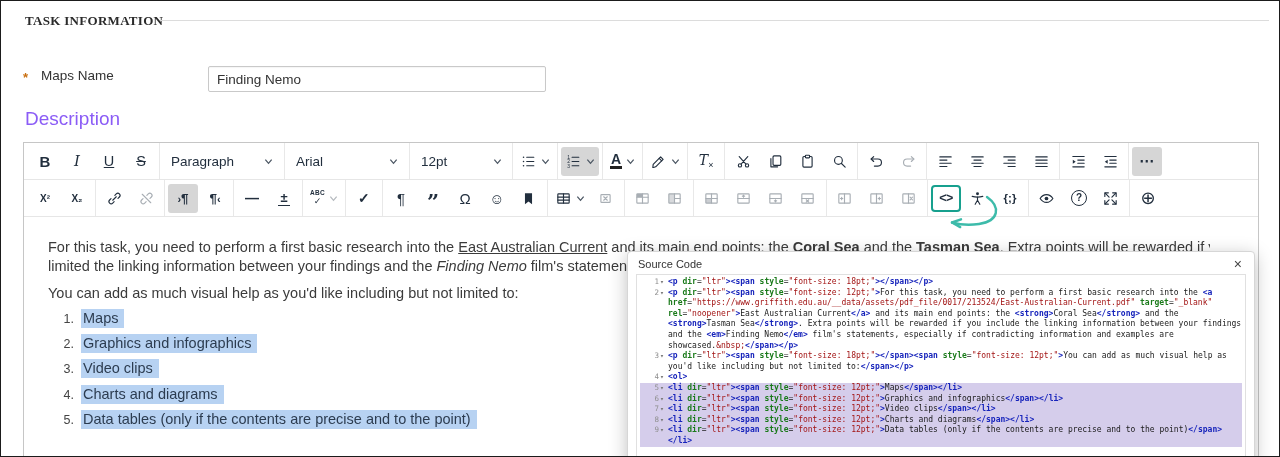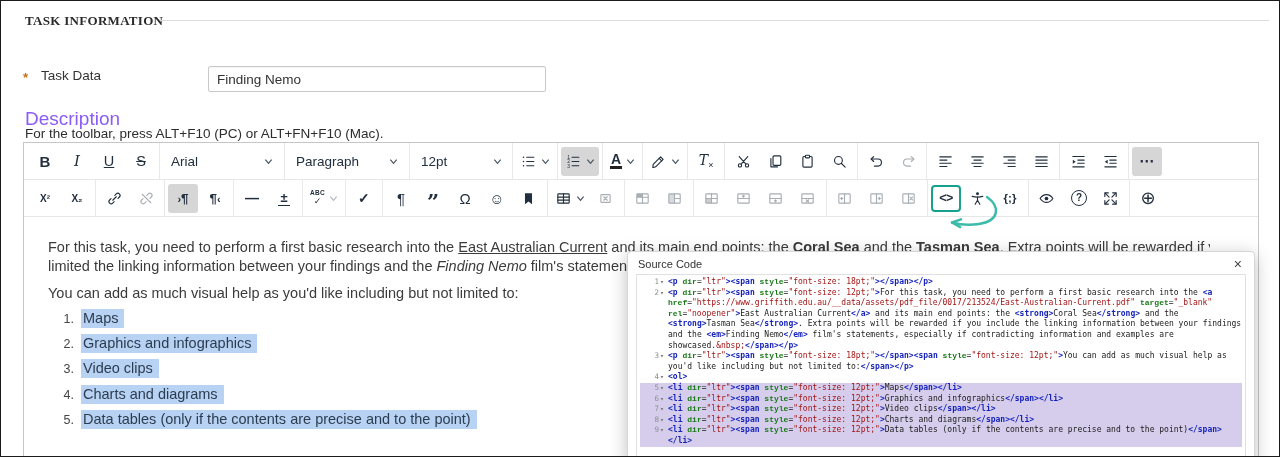--- a/index.html
+++ b/index.html
@@ -67,68 +67,67 @@
   .dlg-title{font-size:11px;color:#333;}
   .dlg-x{font-size:14px;color:#444;line-height:12px;padding:0 2px;background:none;border:0;font-family:inherit;}
   .dlg-body{flex:1;margin:0 8px 8px;border:1px solid #e0e0e0;overflow:hidden;padding:2px 3px;
             font-family:"DejaVu Sans Mono",monospace;font-size:8px;line-height:10.6px;color:#1a1a1a;}
   .cl{display:flex;}
   .cl.sel{background:#d5cdeb;}
   .ln{flex:0 0 24px;text-align:right;color:#8f8f8f;font-size:7.5px;user-select:none;white-space:nowrap;}
   .ct{color:#7a7a7a;font-size:6.5px;padding-left:1px;}
   .cd{flex:1;white-space:pre-wrap;word-wrap:break-word;padding-left:4px;}
   .tk-t{color:#1623bb;font-weight:bold;}
-  .tk-a{color:#1a7a1a;font-weight:bold;font-family:Liberation Mono, monospace;}
+  .tk-a{color:#1a7a1a;font-weight:bold;}
   .tk-s{color:#a31515;}
   .arrow-svg{position:absolute;left:928px;top:192px;z-index:6;}
 </style>
 </head>
 <body>
 
 <div class="screen">
   <div class="sec-title">TASK INFORMATION</div>
   <div class="sec-line"></div>
 
   <span class="req">*</span>
-  <label class="tn-label">Task Data</label>
+  <label class="tn-label">Maps Name</label>
   <input class="tn-input" type="text" value="Finding Nemo" style="">
 
   <div class="desc-label">Description</div>
-  <div class="tb-hint">For the toolbar, press ALT+F10 (PC) or ALT+FN+F10 (Mac).</div>
 
   <div class="editor">
     <div id="toolbar">
         <div class="tb-row">
           <div class="tbg">
             <button class="tb-btn">
               <span class="ic gb">B</span>
             </button>
             <button class="tb-btn">
               <span class="ic gi">I</span>
             </button>
             <button class="tb-btn">
               <span class="ic gu">U</span>
             </button>
             <button class="tb-btn">
               <span class="ic gs">S</span>
             </button>
           </div>
           <div class="tbg">
             <button class="tb-dd" style="width: 118px;">
+              <span>Paragraph</span>
+              <span class="chev">
+                <svg viewBox="0 0 10 10" width="9" height="9" fill="none" stroke="currentColor" stroke-width="1.4">
+                  <path d="M1.5 3l3.5 4 3.5-4"></path>
+                </svg>
+              </span>
+            </button>
+          </div>
+          <div class="tbg">
+            <button class="tb-dd" style="width: 118px;">
               <span>Arial</span>
-              <span class="chev">
-                <svg viewBox="0 0 10 10" width="9" height="9" fill="none" stroke="currentColor" stroke-width="1.4">
-                  <path d="M1.5 3l3.5 4 3.5-4"></path>
-                </svg>
-              </span>
-            </button>
-          </div>
-          <div class="tbg">
-            <button class="tb-dd" style="width: 118px;">
-              <span>Paragraph</span>
               <span class="chev">
                 <svg viewBox="0 0 10 10" width="9" height="9" fill="none" stroke="currentColor" stroke-width="1.4">
                   <path d="M1.5 3l3.5 4 3.5-4"></path>
                 </svg>
               </span>
             </button>
           </div>
           <div class="tbg">
             <button class="tb-dd" style="width: 96px; gap: 42px;">
               <span>12pt</span>

